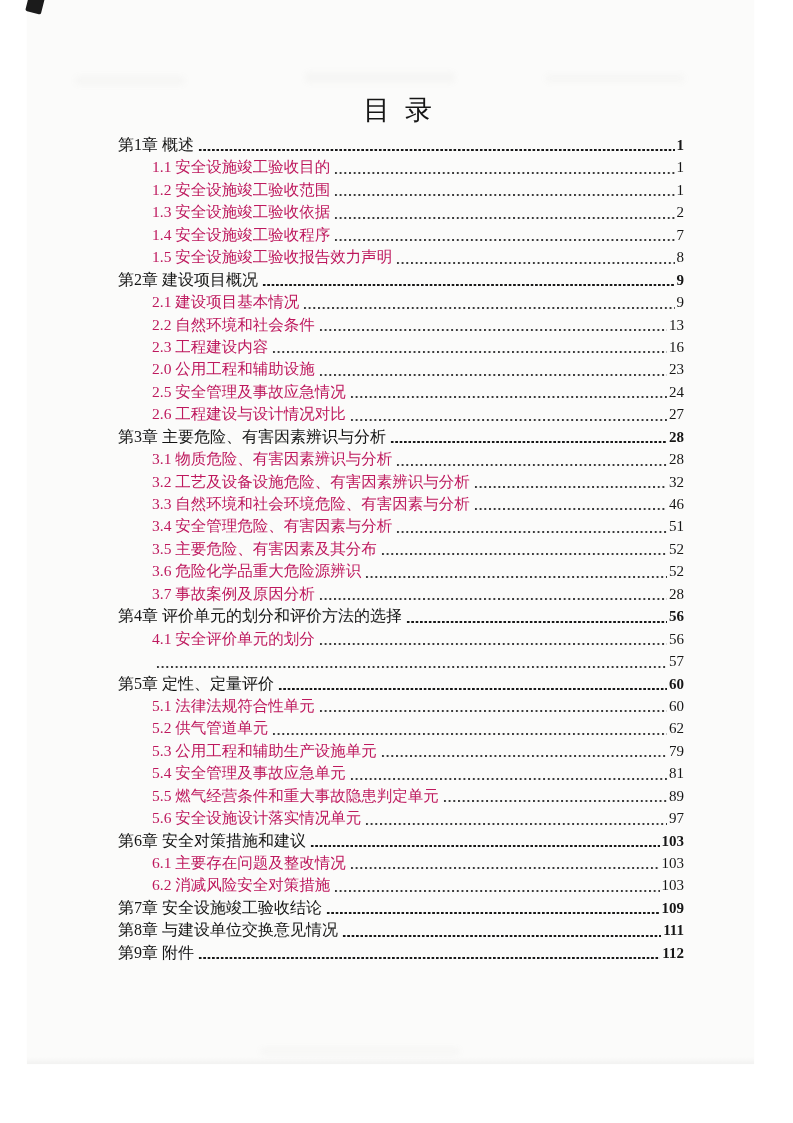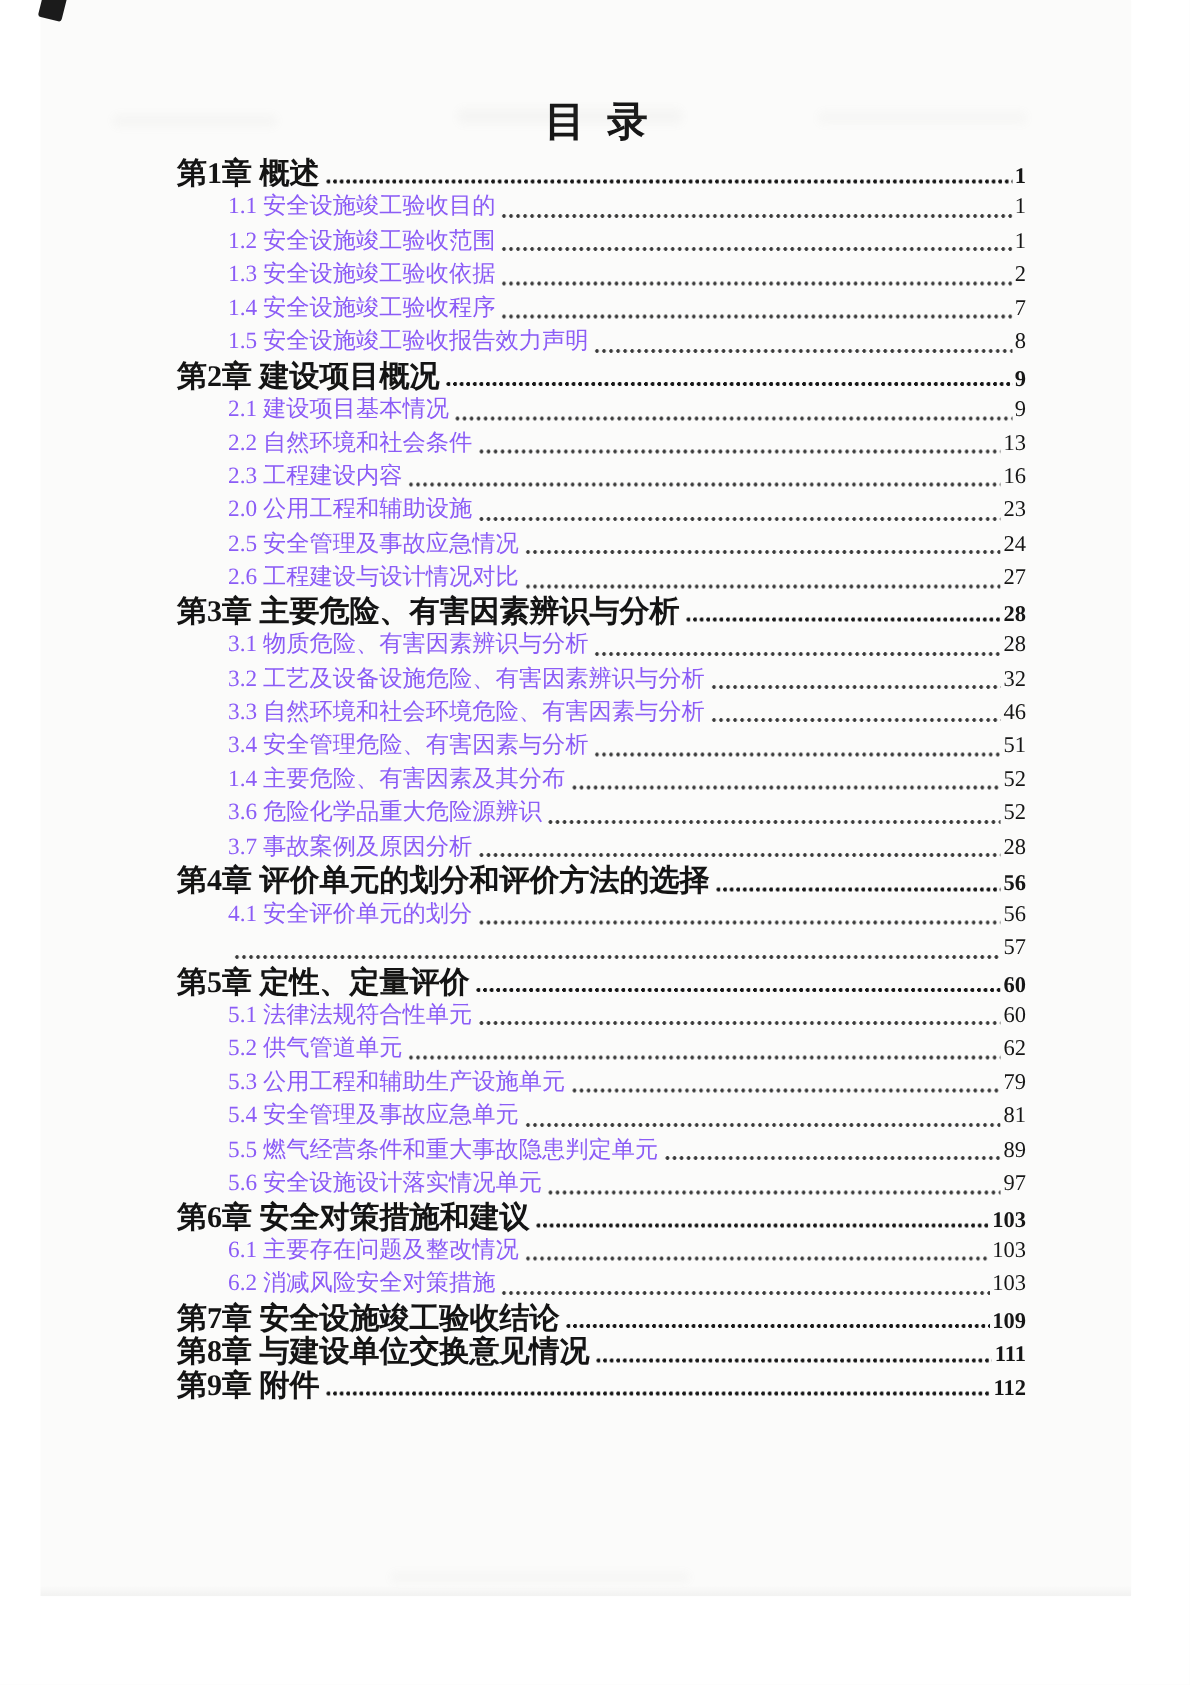--- a/index.html
+++ b/index.html
@@ -24,37 +24,37 @@
   }
   .ghost{
     position:absolute;background:#9a9a96;filter:blur(3px);border-radius:4px;
   }
   .g1{left:75px;top:76px;width:110px;height:9px;opacity:.05;}
   .g2{left:305px;top:72px;width:150px;height:11px;opacity:.055;}
   .g3{left:545px;top:74px;width:140px;height:9px;opacity:.045;}
   .g4{left:260px;top:1048px;width:200px;height:7px;opacity:.05;}
 
   .doc-title{
-    margin:64px 72px 0 90px;
+    margin:93px 72px 0 90px;
     text-align:center;
-    font-size:27px;font-weight:bold;color:#161616;
+    font-size:27px;font-weight:normal;color:#161616;
     letter-spacing:4px;
     line-height:34px;
   }
   .toc{
     margin:7px 70px 0 91px;
   }
   .toc-row{
     display:flex;align-items:baseline;
     line-height:22.45px;height:22.45px;
     white-space:nowrap;
   }
   .toc-row .label{flex:0 0 auto;}
-  .level1 .label{font-size:20px;font-weight:bold;color:#141414;}
-  .level2 .label{font-size:15.5px;color:#8b5cf6;}
+  .level1 .label{font-size:16px;font-weight:normal;color:#141414;}
+  .level2 .label{font-size:15.5px;color:#be185d;}
   .level2{padding-left:34px;}
   .leader{
     flex:1 1 auto;align-self:flex-end;height:4px;
     margin:0 2px 4px 4px;
     background-image:radial-gradient(circle at 2px 2px,#3a3a3a 1.05px,rgba(0,0,0,0) 1.4px);
     background-size:4.7px 4px;background-repeat:repeat-x;
   }
   .level1 .leader{
     background-image:radial-gradient(circle at 2px 2px,#171717 1.2px,rgba(0,0,0,0) 1.5px);
     background-size:4.4px 4px;
@@ -173,21 +173,21 @@
     <span class="pageno">46</span>
   </div>
 
   <div class="toc-row level2">
     <span class="label">3.4 安全管理危险、有害因素与分析</span>
     <span class="leader"></span>
     <span class="pageno">51</span>
   </div>
 
   <div class="toc-row level2">
-    <span class="label">1.4 主要危险、有害因素及其分布</span>
+    <span class="label">3.5 主要危险、有害因素及其分布</span>
     <span class="leader"></span>
     <span class="pageno">52</span>
   </div>
 
   <div class="toc-row level2">
     <span class="label">3.6 危险化学品重大危险源辨识</span>
     <span class="leader"></span>
     <span class="pageno">52</span>
   </div>
 

